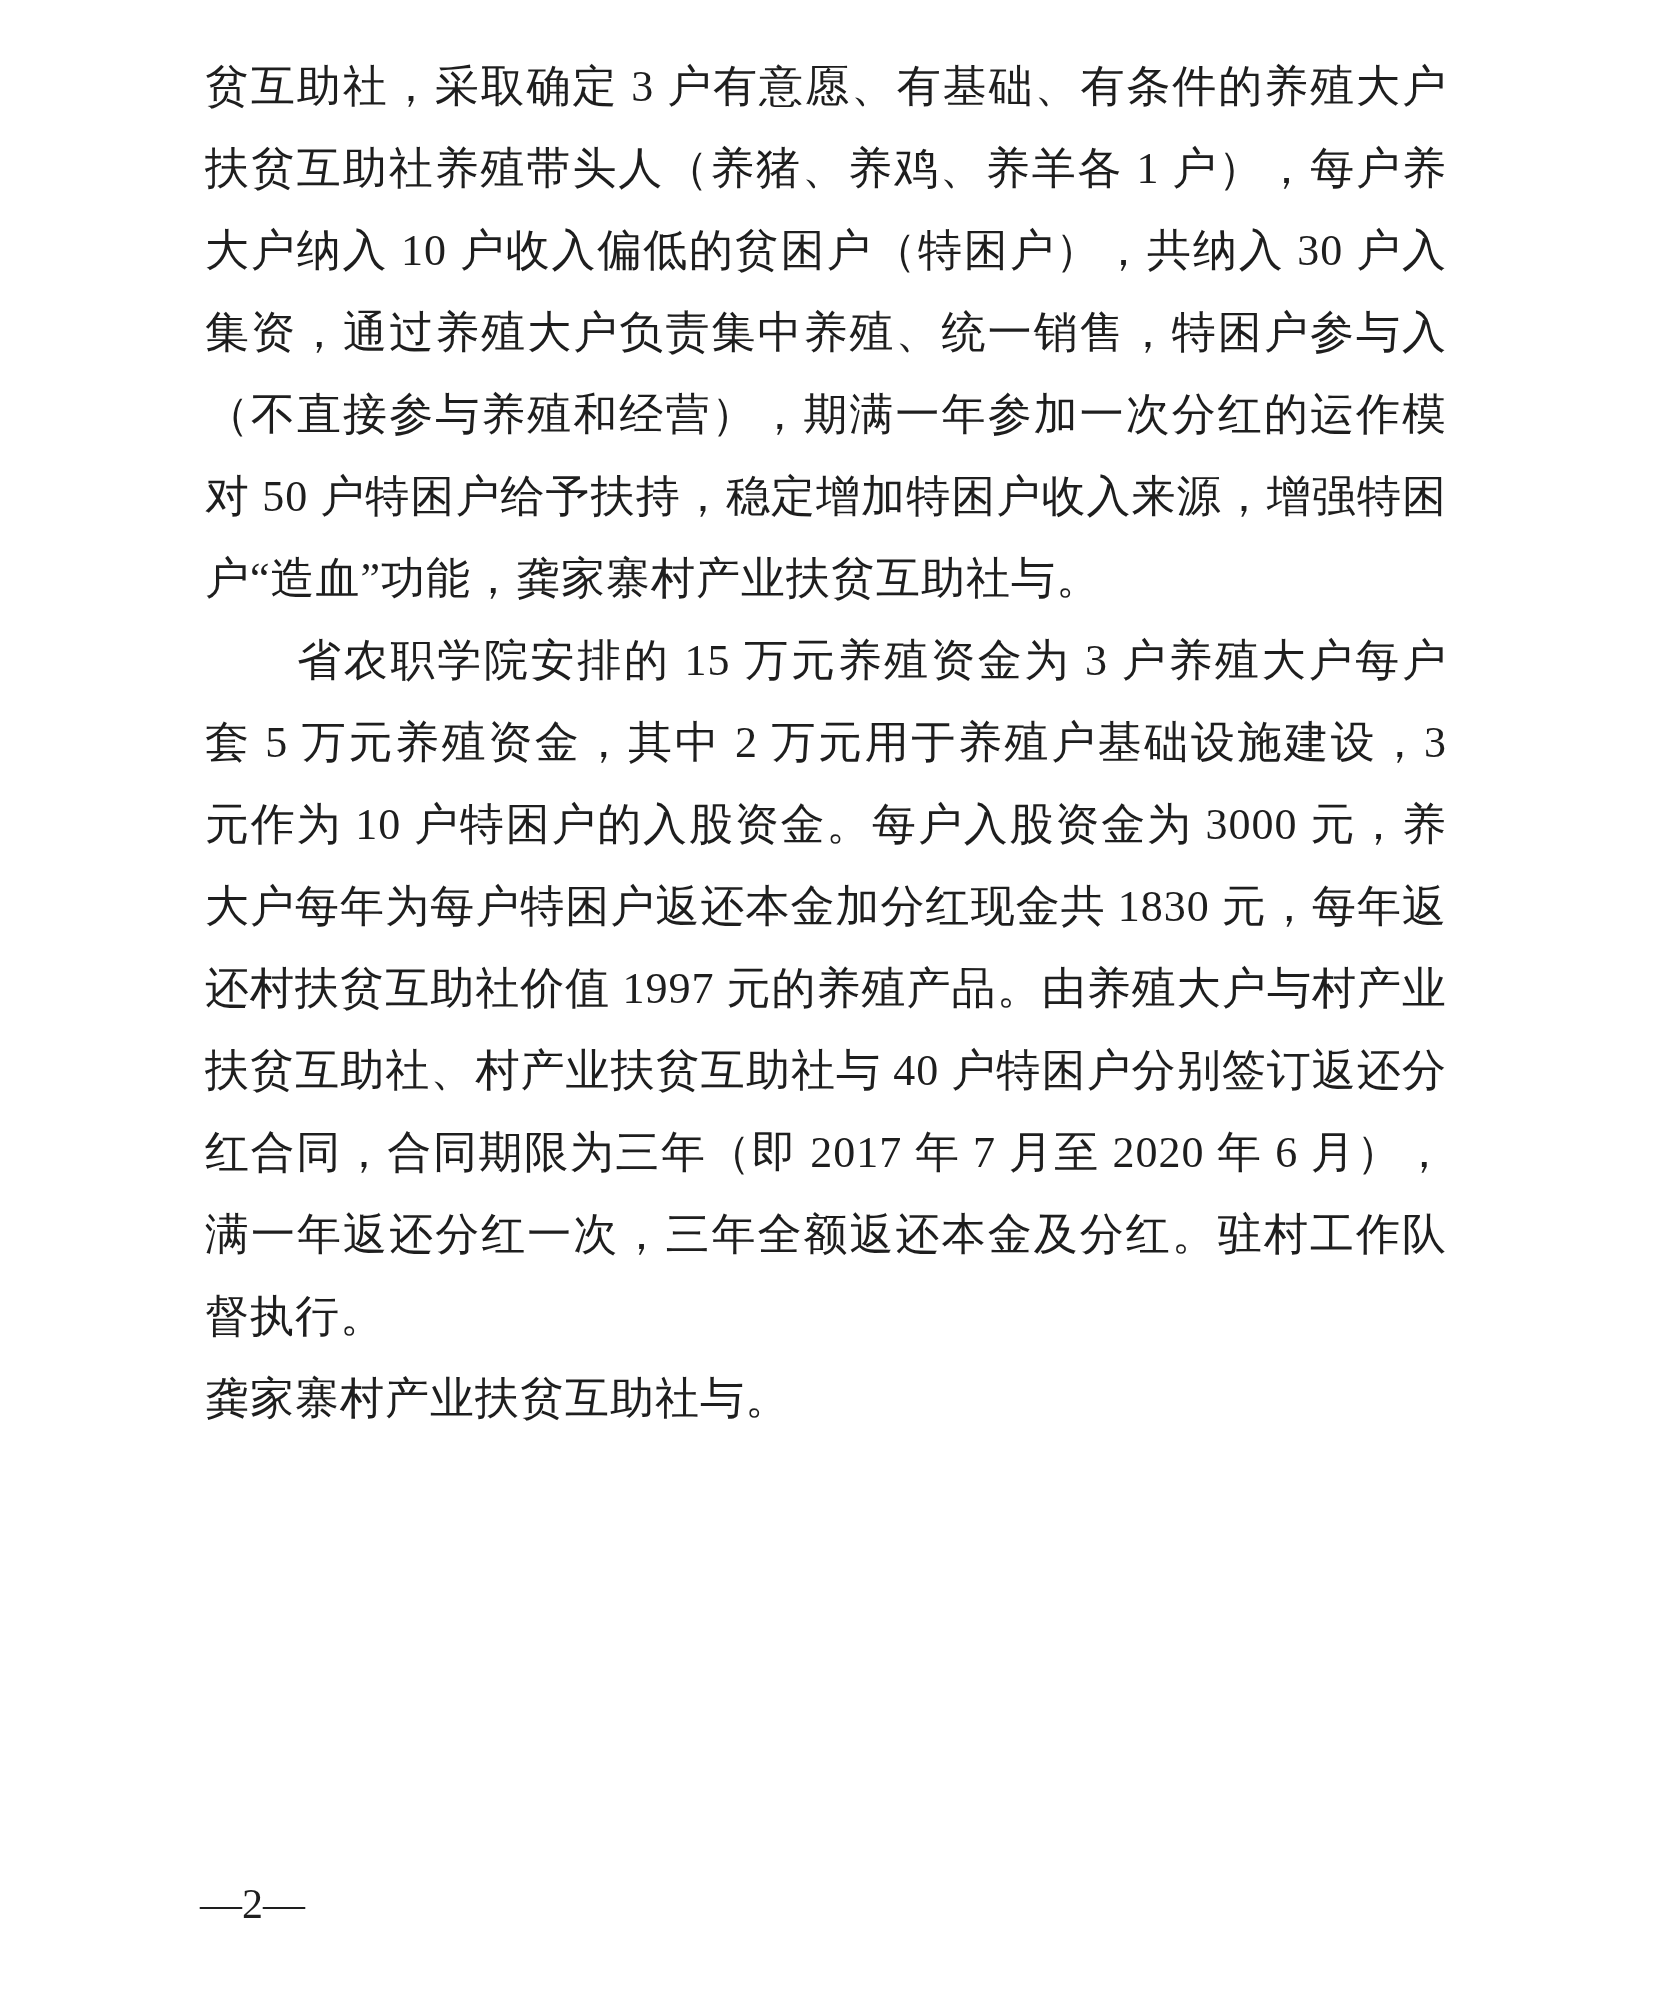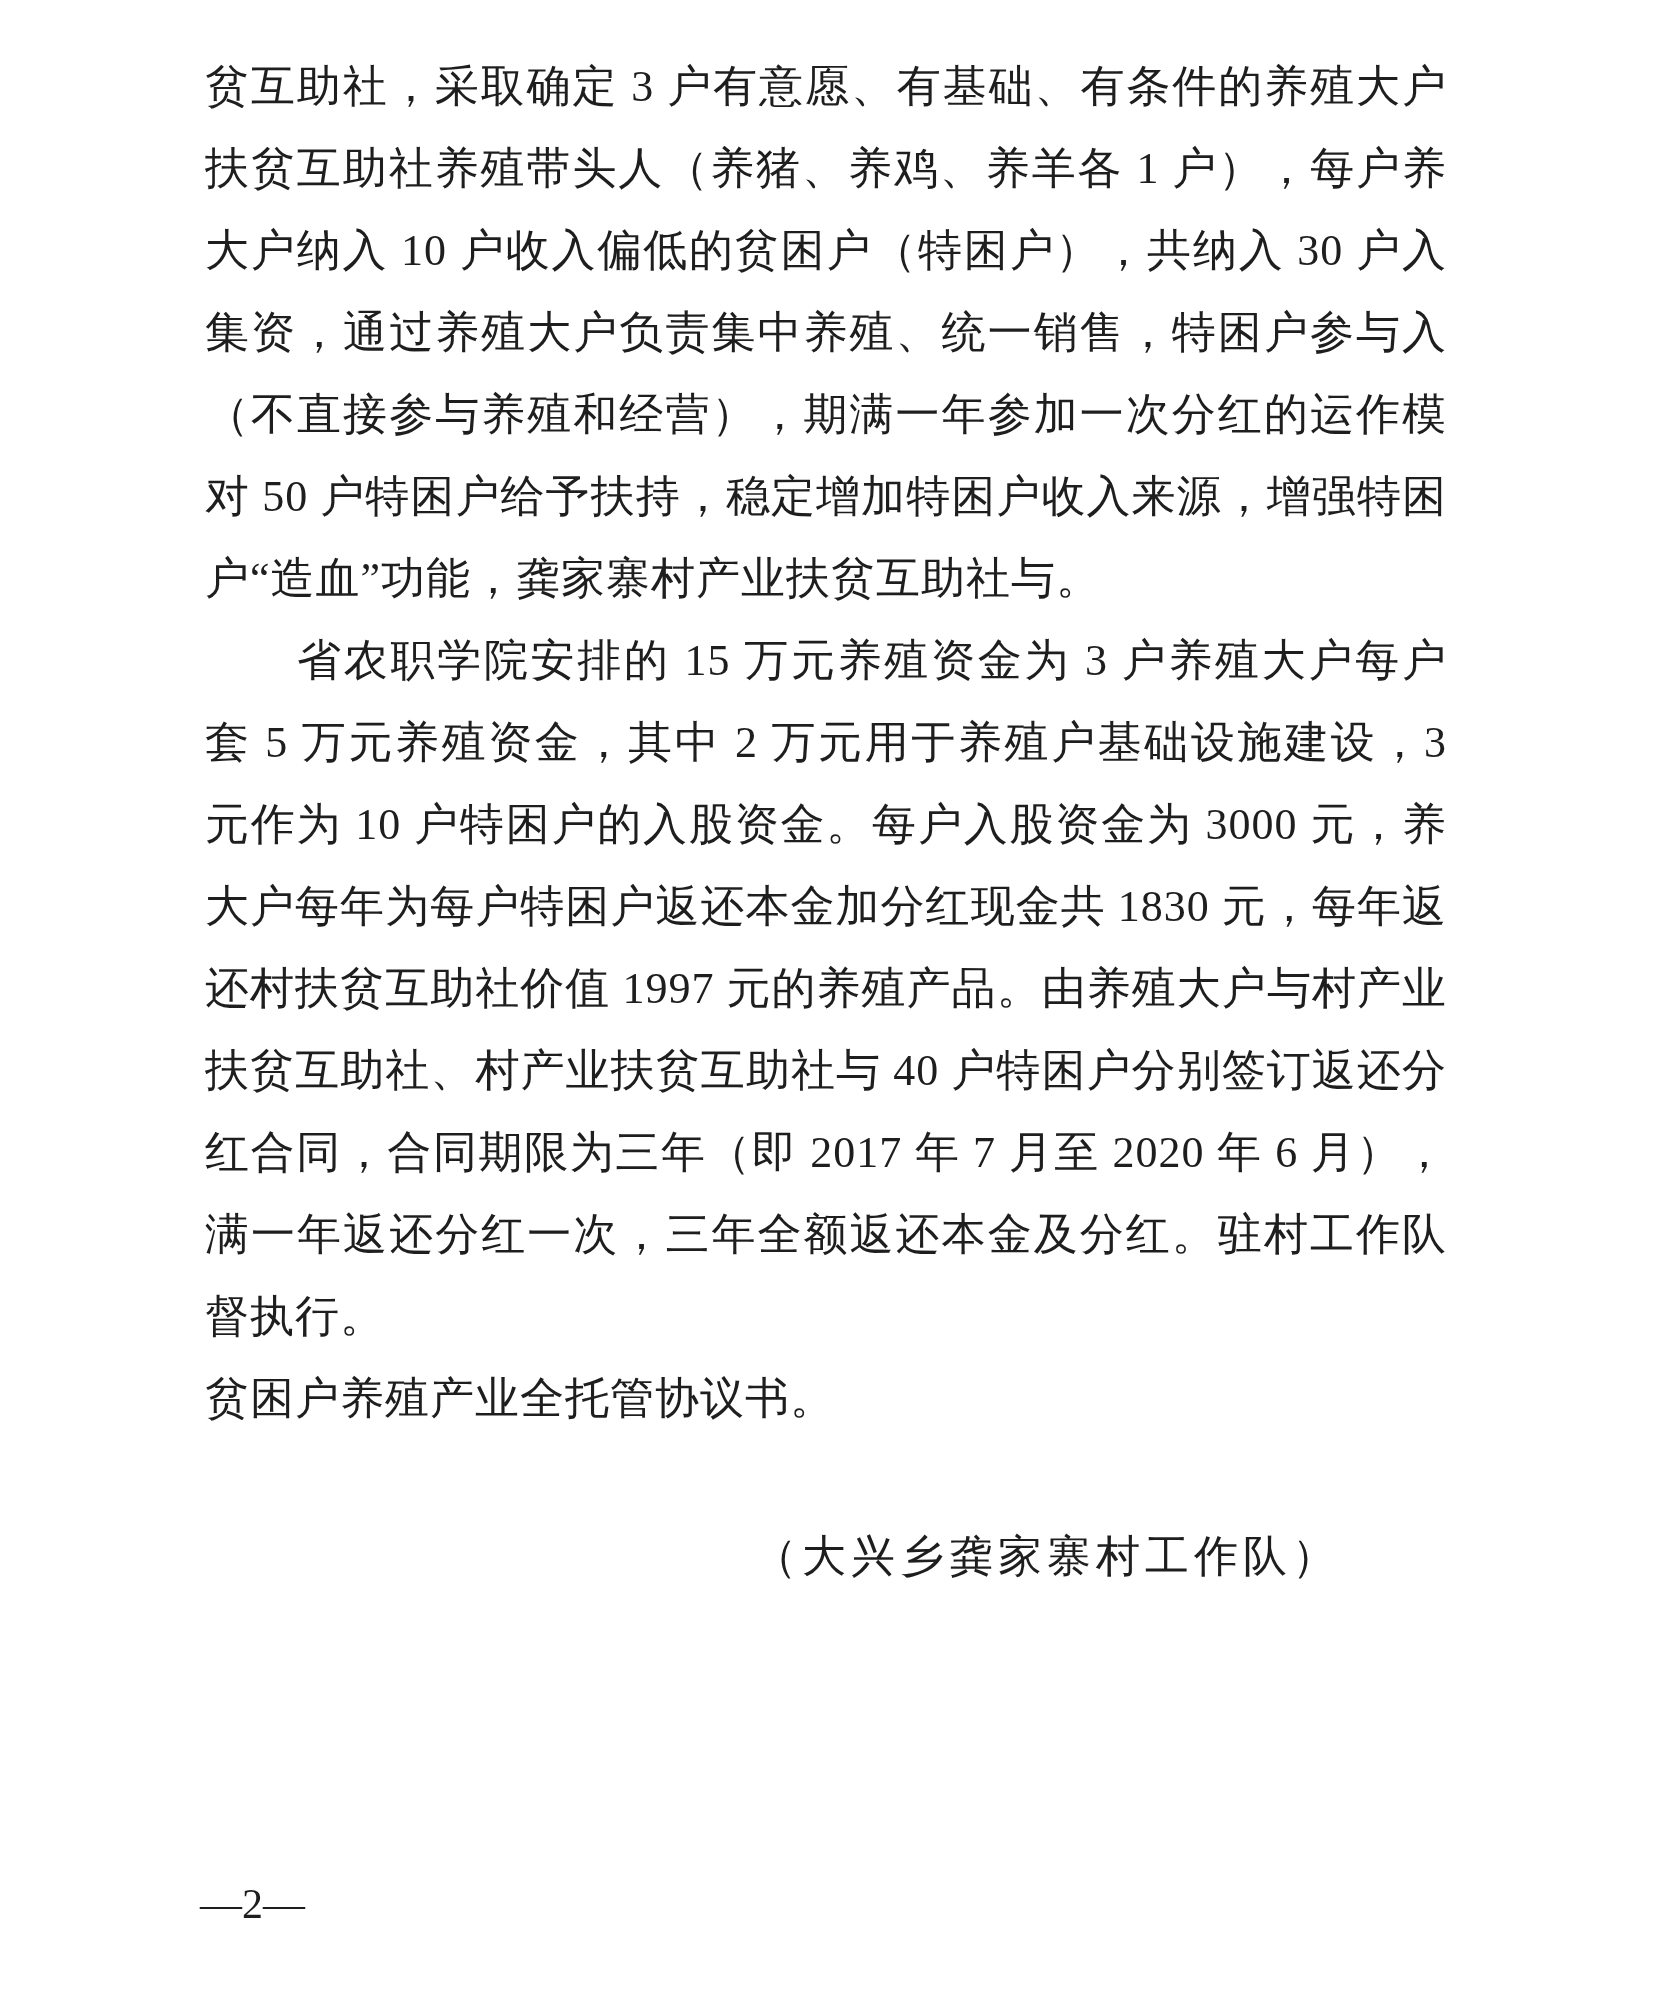--- a/index.html
+++ b/index.html
@@ -71,17 +71,16 @@
       <div class="line">户“造血”功能，龚家寨村产业扶贫互助社与。</div>
       <div class="line justify indent">省农职学院安排的 15 万元养殖资金为 3 户养殖大户每户配</div>
       <div class="line justify">套 5 万元养殖资金，其中 2 万元用于养殖户基础设施建设，3 万</div>
       <div class="line justify">元作为 10 户特困户的入股资金。每户入股资金为 3000 元，养殖</div>
       <div class="line justify">大户每年为每户特困户返还本金加分红现金共 1830 元，每年返</div>
       <div class="line justify">还村扶贫互助社价值 1997 元的养殖产品。由养殖大户与村产业</div>
       <div class="line justify">扶贫互助社、村产业扶贫互助社与 40 户特困户分别签订返还分</div>
       <div class="line justify">红合同，合同期限为三年（即 2017 年 7 月至 2020 年 6 月），每</div>
       <div class="line justify">满一年返还分红一次，三年全额返还本金及分红。驻村工作队监</div>
       <div class="line">督执行。</div>
-      <div class="line">贫困户养殖产业全托管协议书。</div>
-      <div class="signature">（大兴乡龚家寨村工作队）</div>
+      <div class="line">龚家寨村产业扶贫互助社与。</div>
     </div>
   <div class="pagenum">—2—</div>
 </div>
 
 </body></html>

